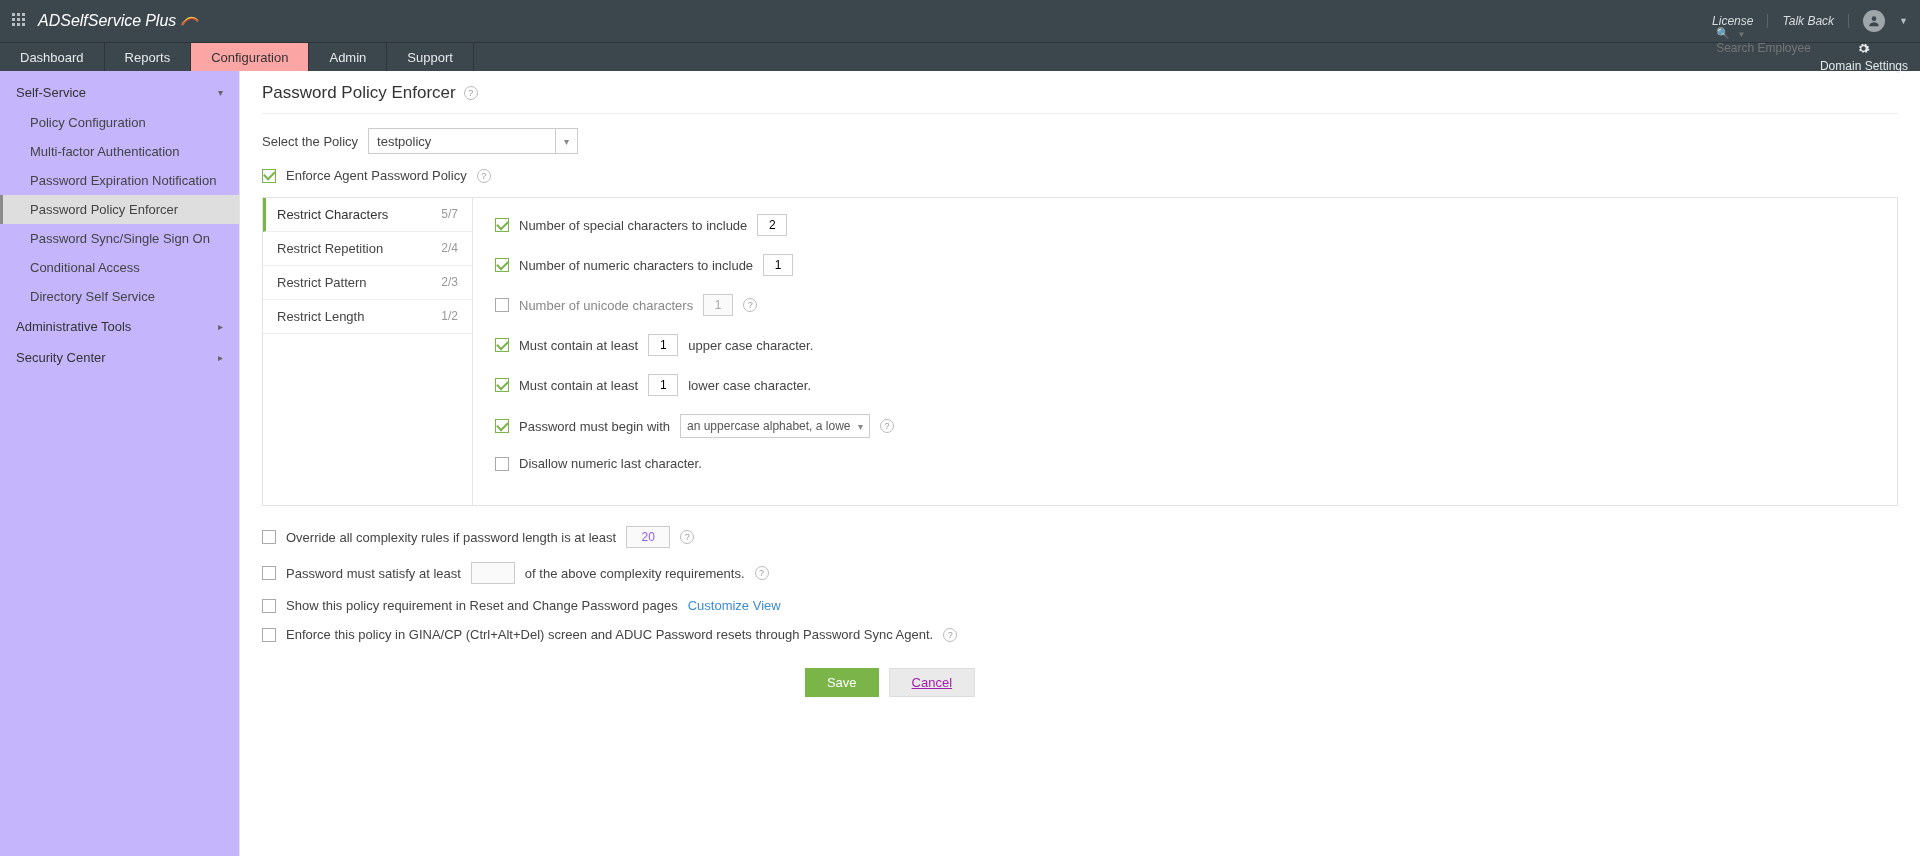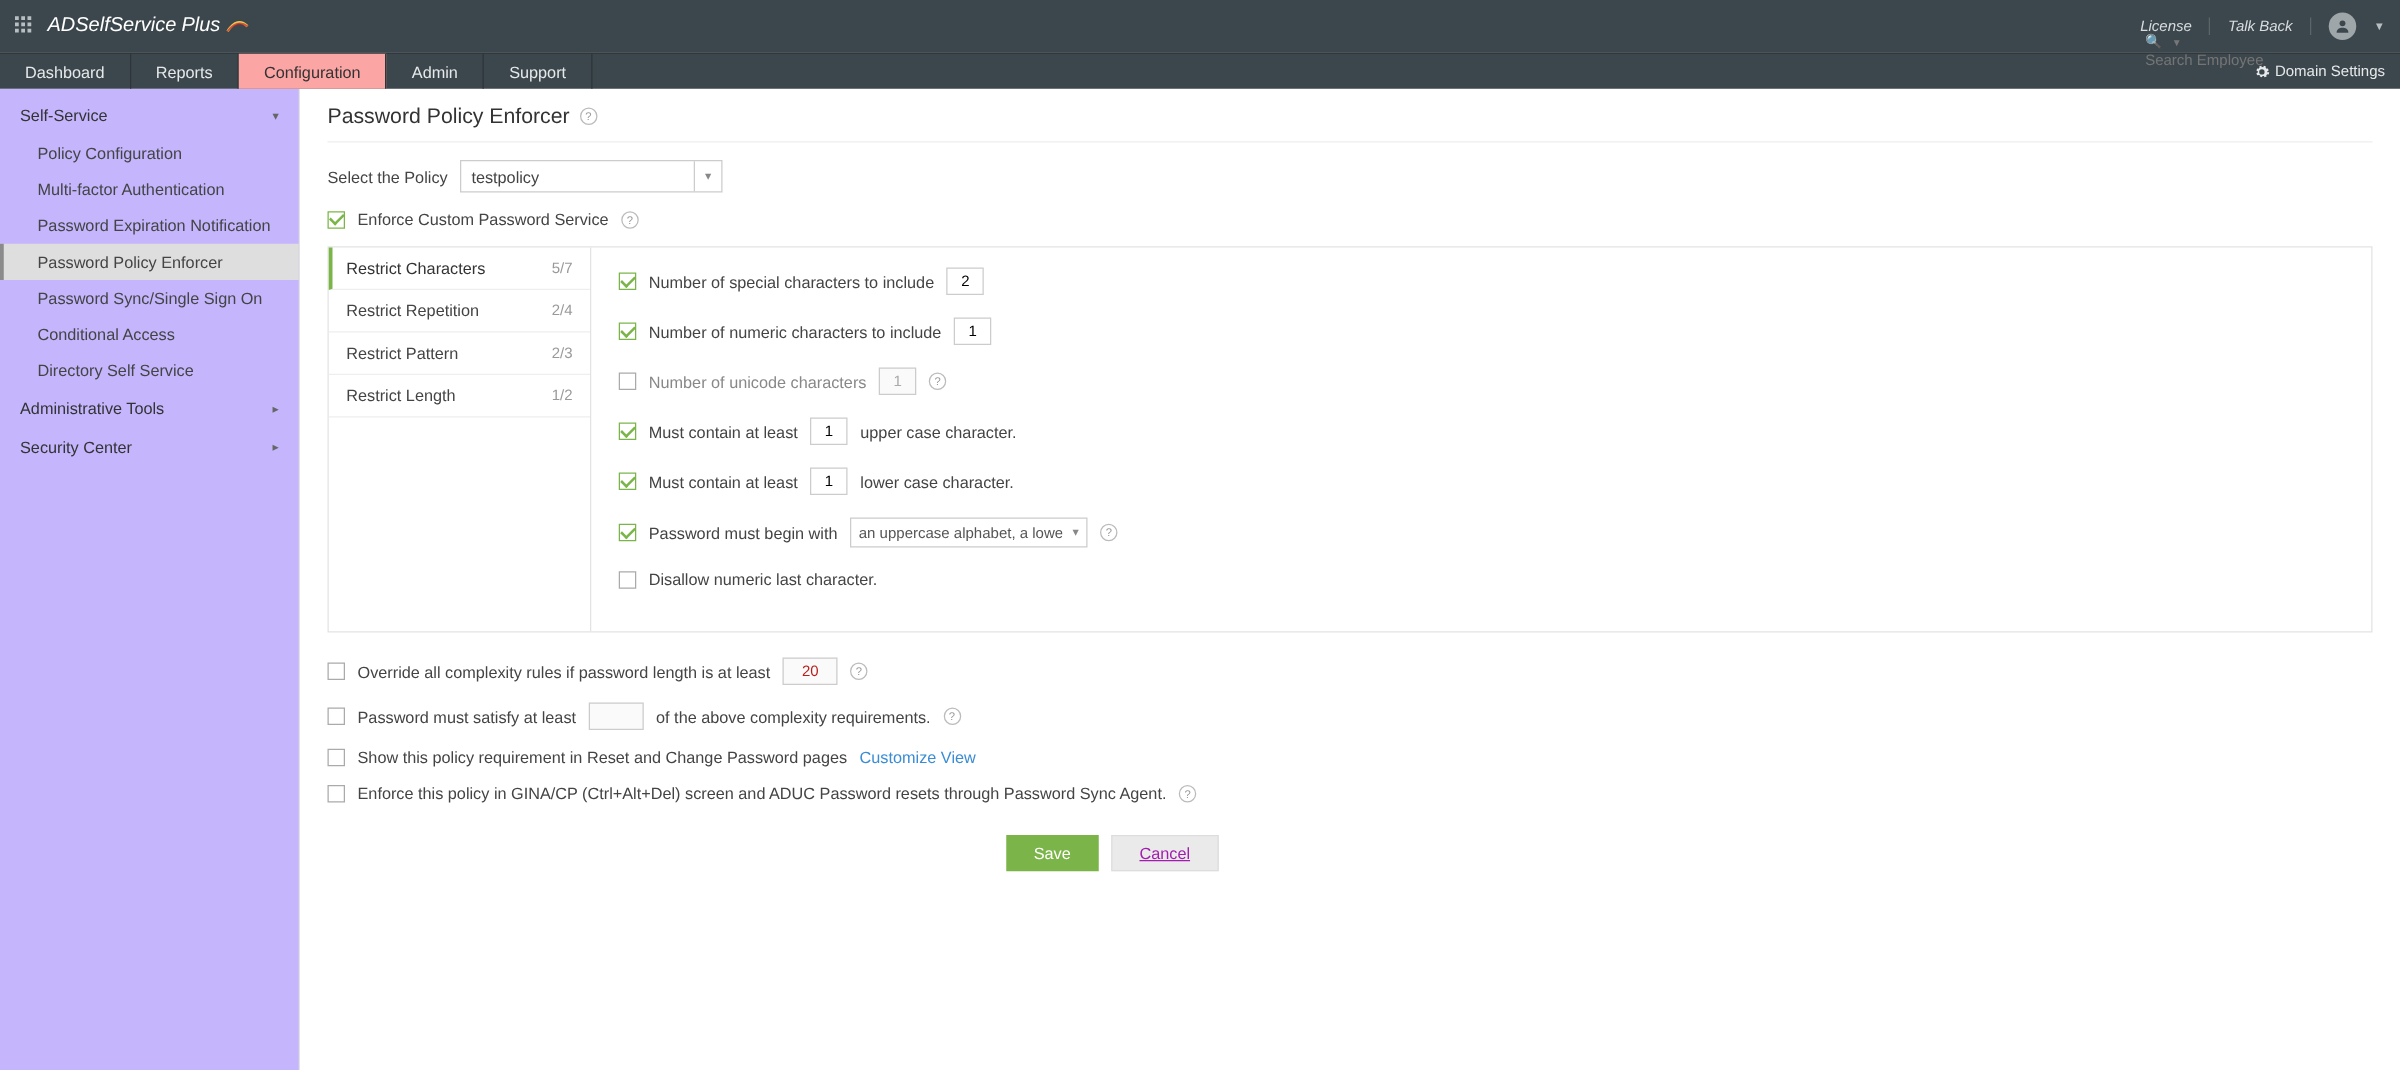--- a/index.html
+++ b/index.html
@@ -17,21 +17,21 @@
 .topbar-divider { width: 1px; height: 14px; background: #5a6469; }
 .avatar { width: 22px; height: 22px; border-radius: 50%; background: #9fa6aa; display: flex; align-items: center; justify-content: center; }
 .avatar svg { fill: #3c474d; }
 .chev-small { color: #b8bfc3; font-size: 9px; }
 
 
 .navrow { background: #3c474d; height: 29px; display: flex; align-items: stretch; border-top: 1px solid #2d3539; }
 .nav-tab { padding: 0 20px; display: flex; align-items: center; color: #e6e9ea; font-size: 13px; cursor: pointer; border-right: 1px solid #2d3539; }
 .nav-tab.active { background: #fca5a5; color: #333; }
 .nav-right { margin-left: auto; display: flex; align-items: center; gap: 10px; padding-right: 12px; }
-.domain-settings { color: #e6e9ea; font-size: 12px; cursor: pointer; display: flex; align-items: center; gap: 4px; }
+.domain-settings { color: #e6e9ea; font-size: 12px; cursor: pointer; display: flex; align-items: center; gap: 4px; flex-direction: column; }
 .gear-svg { fill: #e6e9ea; }
 .search-box2 input { border:none; background:transparent; outline:none; font-size:12px; width:100%; color:#b91c1c; }
 .search-box2 .mag { margin-right:4px; color:#777; font-size:11px; }
 .search-box2 .drop { color:#777; font-size:8px; margin-right:4px; }
 
 
 .layout { display: flex; min-height: calc(100vh - 71px); }
 .sidebar { width: 240px; background: #c4b5fd; border-right: 1px solid #e3e3e3; padding-top: 6px; }
 .side-section { padding: 8px 16px; font-size: 13px; color: #333; cursor: pointer; display: flex; align-items: center; justify-content: space-between; }
 .side-item { padding: 7px 16px 7px 30px; font-size: 13px; color: #444; cursor: pointer; }
@@ -177,21 +177,21 @@
     <div class="row">
       <span>Select the Policy</span>
       <div class="select-box">
         <span>testpolicy</span>
         <span class="sel-chev">▾</span>
       </div>
     </div>
 
     <div class="row enforce-row">
       <span class="checkbox checked"></span>
-      <span>Enforce Custom Password Service</span>
+      <span>Enforce Agent Password Policy</span>
       <span class="help-icon">?</span>
     </div>
 
     <div class="rules-panel">
       <div class="rules-tabs">
         <div class="rule-tab active">
           <span>Restrict Characters</span>
           <span class="count">5/7</span>
         </div>
         <div class="rule-tab">
@@ -248,21 +248,21 @@
         <div class="rule-row">
           <span class="checkbox"></span>
           <span>Disallow numeric last character.</span>
         </div>
       </div>
     </div>
 
     <div class="row">
       <span class="checkbox"></span>
       <span>Override all complexity rules if password length is at least</span>
-      <input class="med-input" disabled="" style="color: #b91c1c; background: rgb(250, 250, 250);" value="20">
+      <input class="med-input" disabled="" style="color: #8b5cf6; background: rgb(250, 250, 250);" value="20">
       <span class="help-icon">?</span>
     </div>
 
     <div class="row">
       <span class="checkbox"></span>
       <span>Password must satisfy at least</span>
       <input class="med-input" disabled="" style="color: rgb(170, 170, 170); background: rgb(250, 250, 250);">
       <span>of the above complexity requirements.</span>
       <span class="help-icon">?</span>
     </div>

